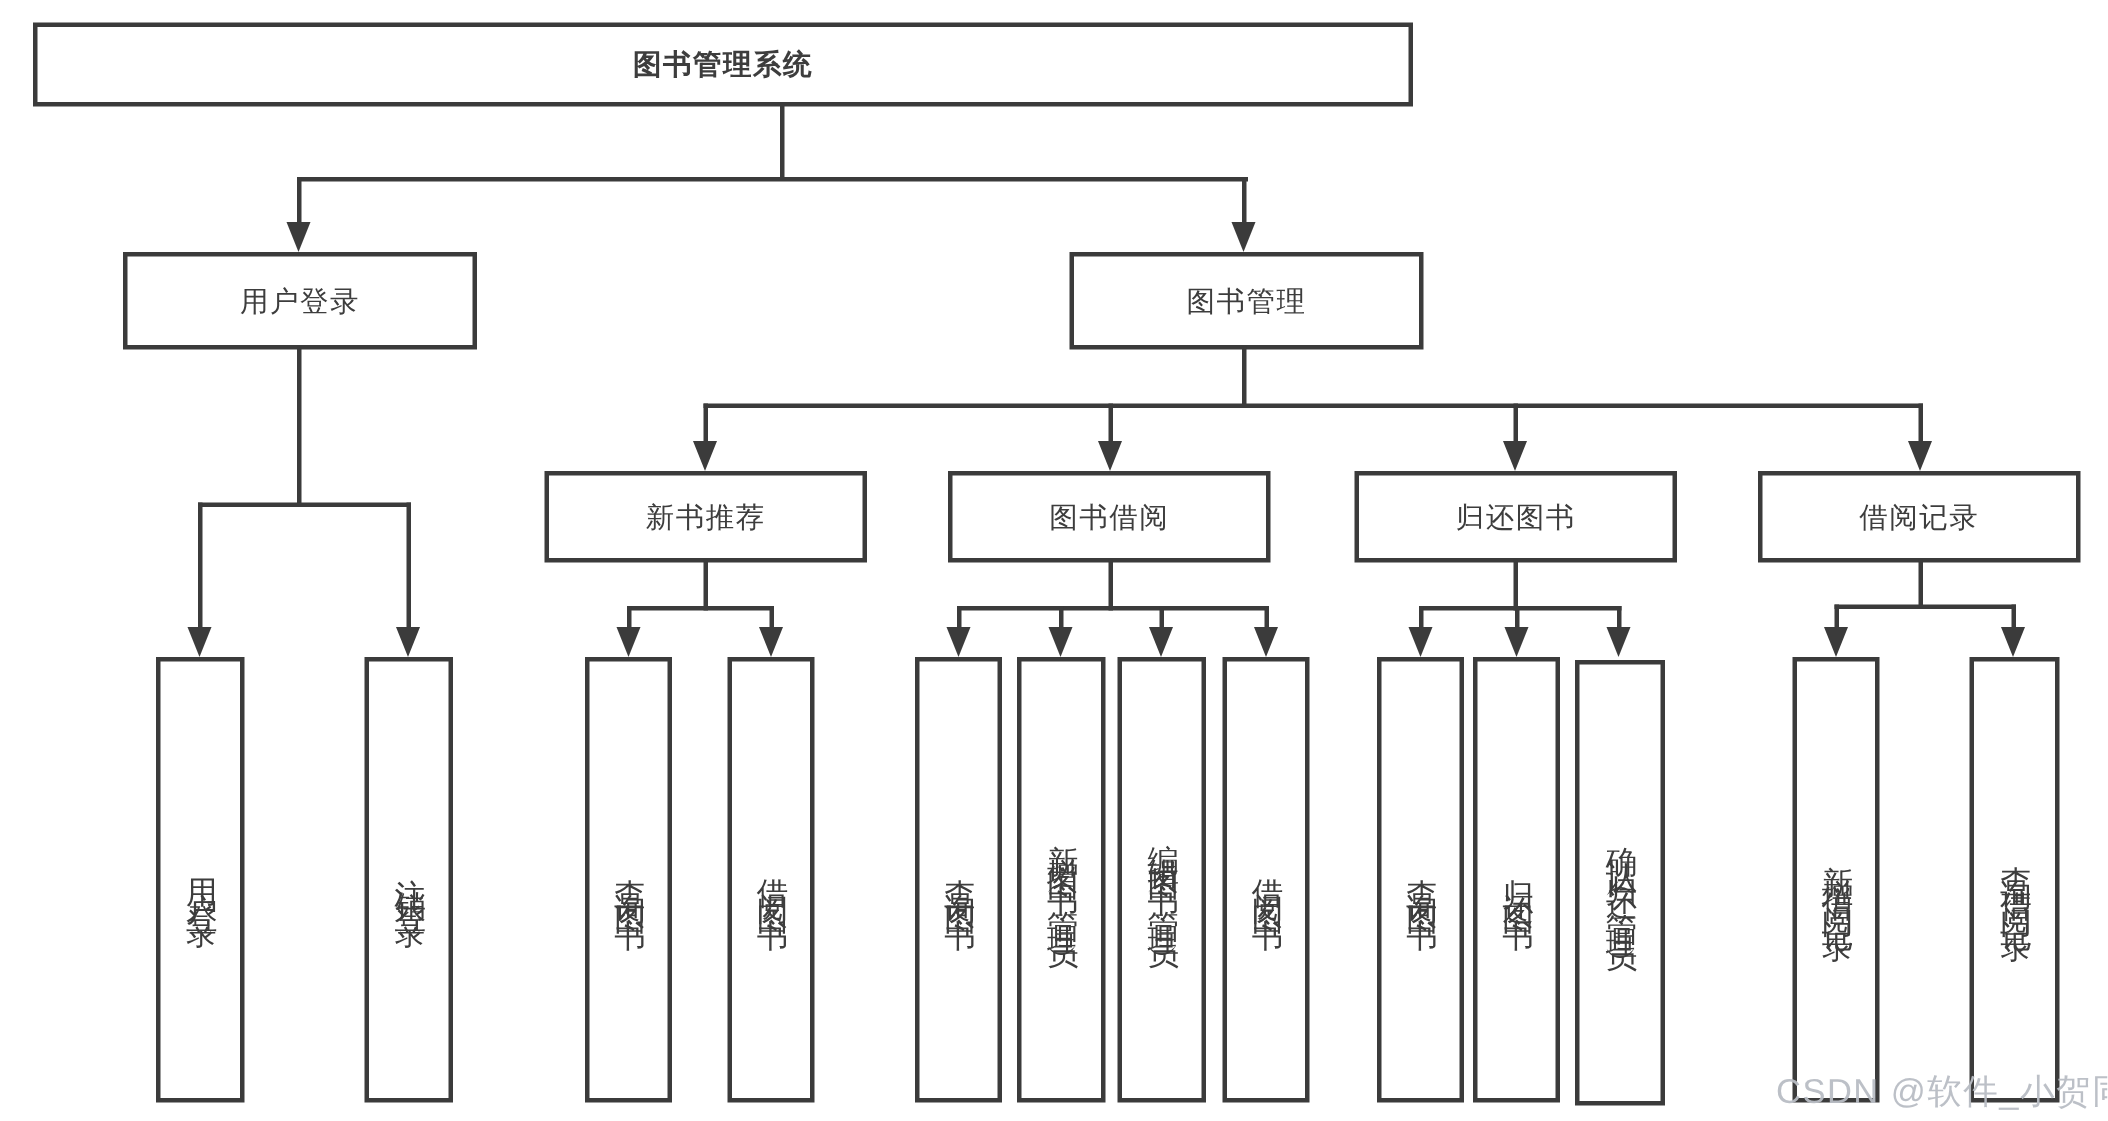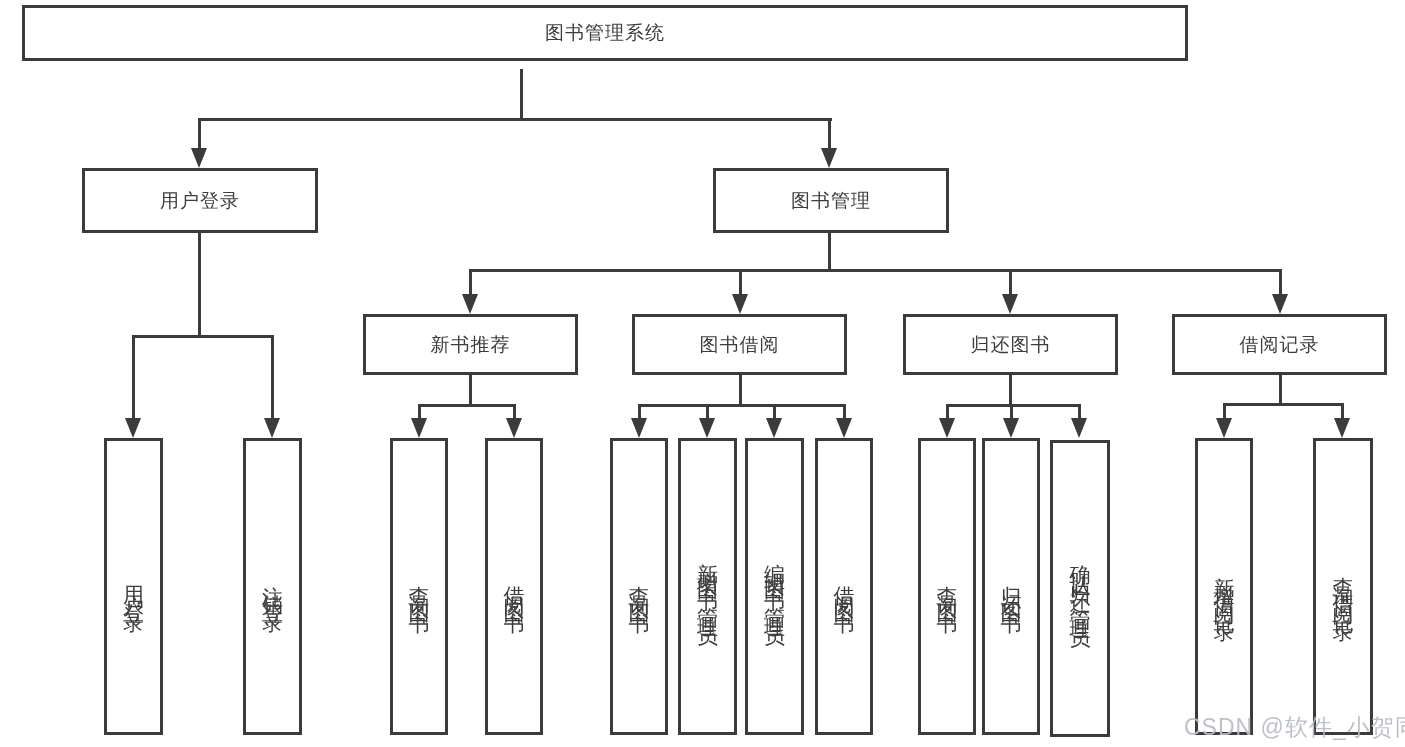--- a/index.html
+++ b/index.html
@@ -25,21 +25,21 @@
   .watermark{
     position:absolute;left:1184px;top:712px;z-index:5;
     color:rgba(184,189,196,0.95);font-size:23px;letter-spacing:1px;white-space:nowrap;
   }
 </style>
 </head>
 <body>
 
 <div class="stage">
 
-  <div class="box" style="left:22px;top:5px;width:1166px;height:56px;">图书管理系统</div>
+  <div class="box" style="left:22px;top:15px;width:920px;height:56px;font-weight:bold;">图书管理系统</div>
 
   <div class="vline" style="left:520px;top:69px;height:49px;"></div>
   <div class="hline" style="left:198px;top:118px;width:634px;"></div>
   <div class="vline" style="left:198px;top:118px;height:32px;"></div>
   <div class="arrow" style="left:191px;top:148px;"></div>
   <div class="vline" style="left:828px;top:118px;height:32px;"></div>
   <div class="arrow" style="left:821px;top:148px;"></div>
 
   <div class="box" style="left:82px;top:168px;width:236px;height:65px;">用户登录</div>
   <div class="box" style="left:713px;top:168px;width:236px;height:65px;">图书管理</div>

